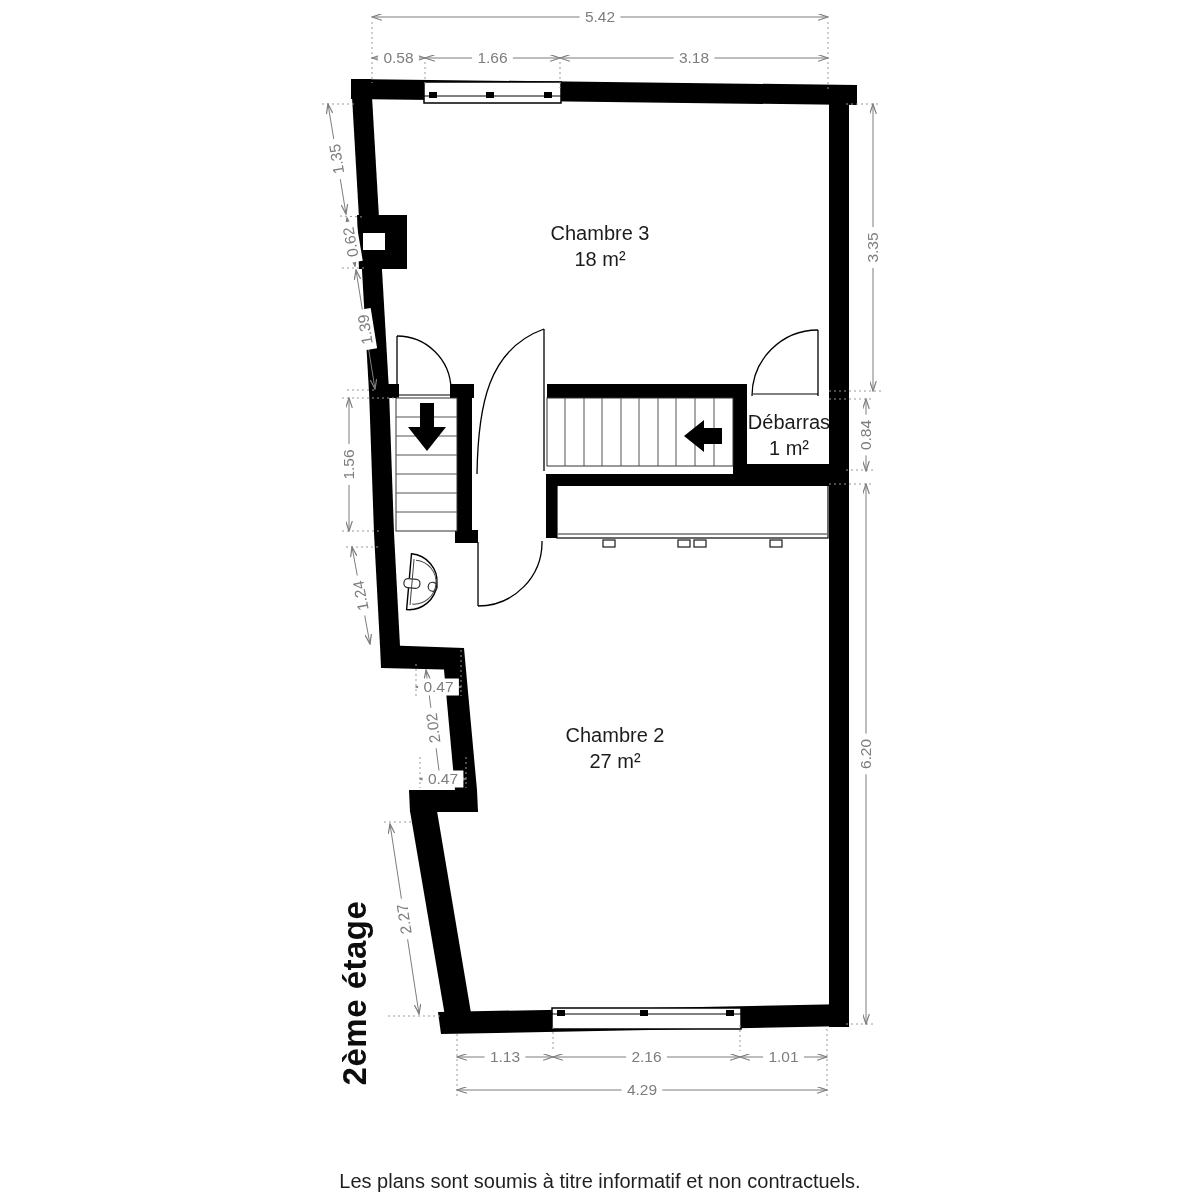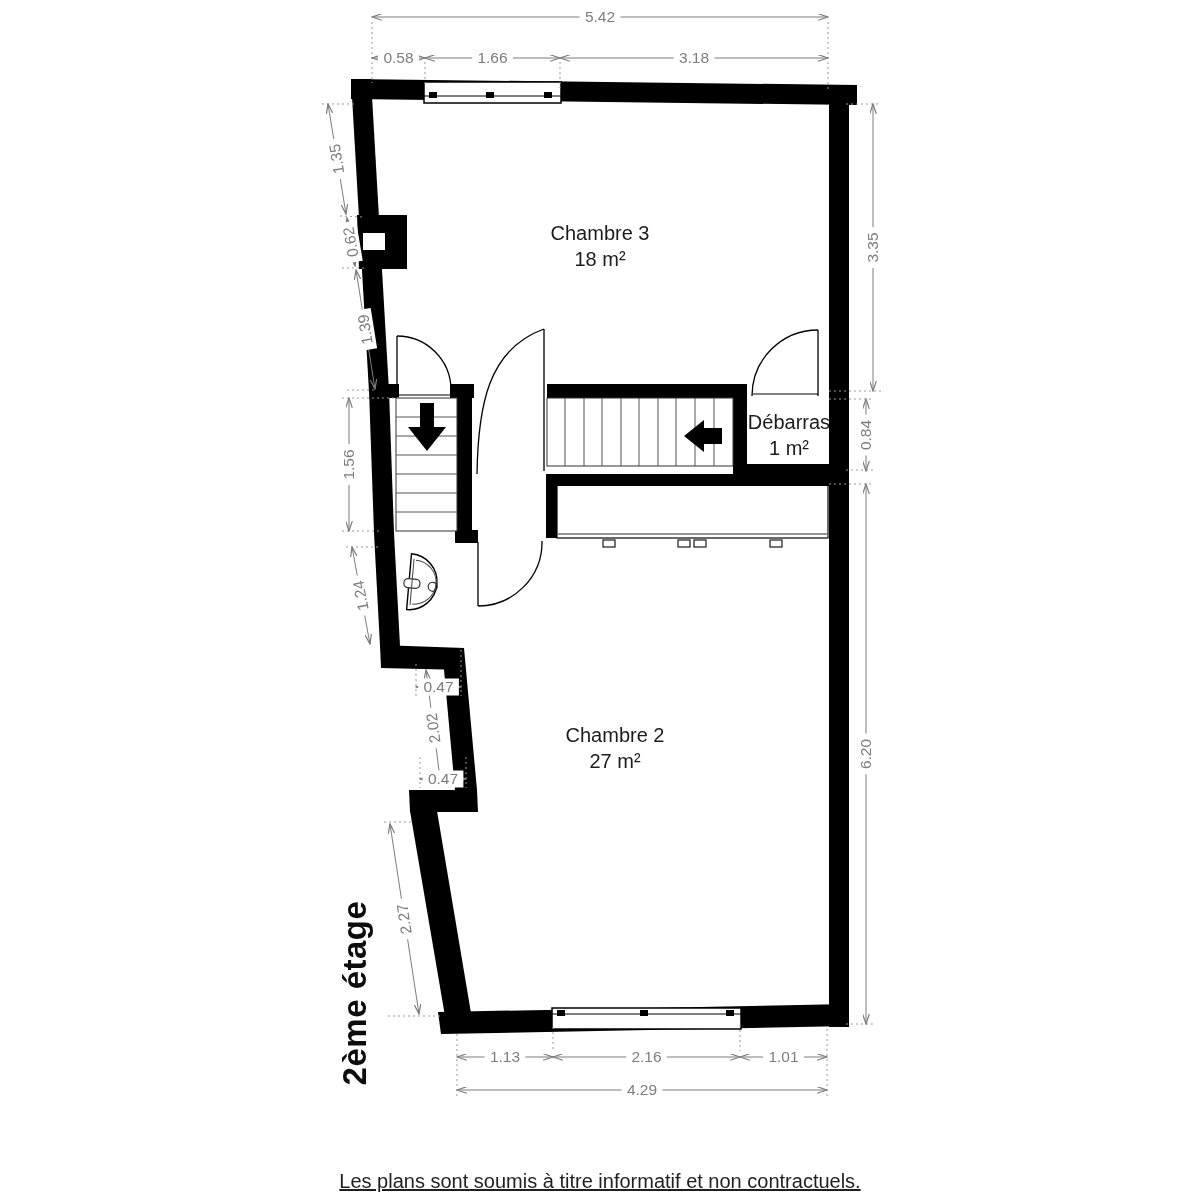--- a/index.html
+++ b/index.html
@@ -5,21 +5,21 @@
   html,body { margin:0; padding:0; background:#ffffff; }
   body { width:1200px; height:1200px; position:relative; overflow:hidden;
          font-family:"Liberation Sans", sans-serif; }
   #plan-wrap { position:absolute; inset:0; }
   svg { display:block; }
   .floor-label { position:absolute; left:207px; top:972px; width:300px; height:42px;
                  transform:rotate(-90deg); transform-origin:50% 50%;
                  font-size:33px; font-weight:bold; color:#0d0d0d;
                  text-align:center; letter-spacing:0.5px; }
   .footer { position:absolute; left:0; top:1170px; width:1200px; text-align:center;
-            font-size:20px; color:#1f1f1f;text-decoration:underline; }
+            font-size:20px; color:#1f1f1f; }
 </style>
 </head>
 <body>
 
 <div id="plan-wrap">
 <svg id="plan-svg" width="1200" height="1200" viewBox="0 0 1200 1200">
   <defs>
     <marker id="arr" viewBox="0 0 10 6" refX="9" refY="3" markerWidth="11" markerHeight="7" orient="auto-start-reverse">
       <path d="M0,0 L9,3 L0,6" fill="none" stroke="#7d7d7d" stroke-width="1.1"></path>
     </marker>

